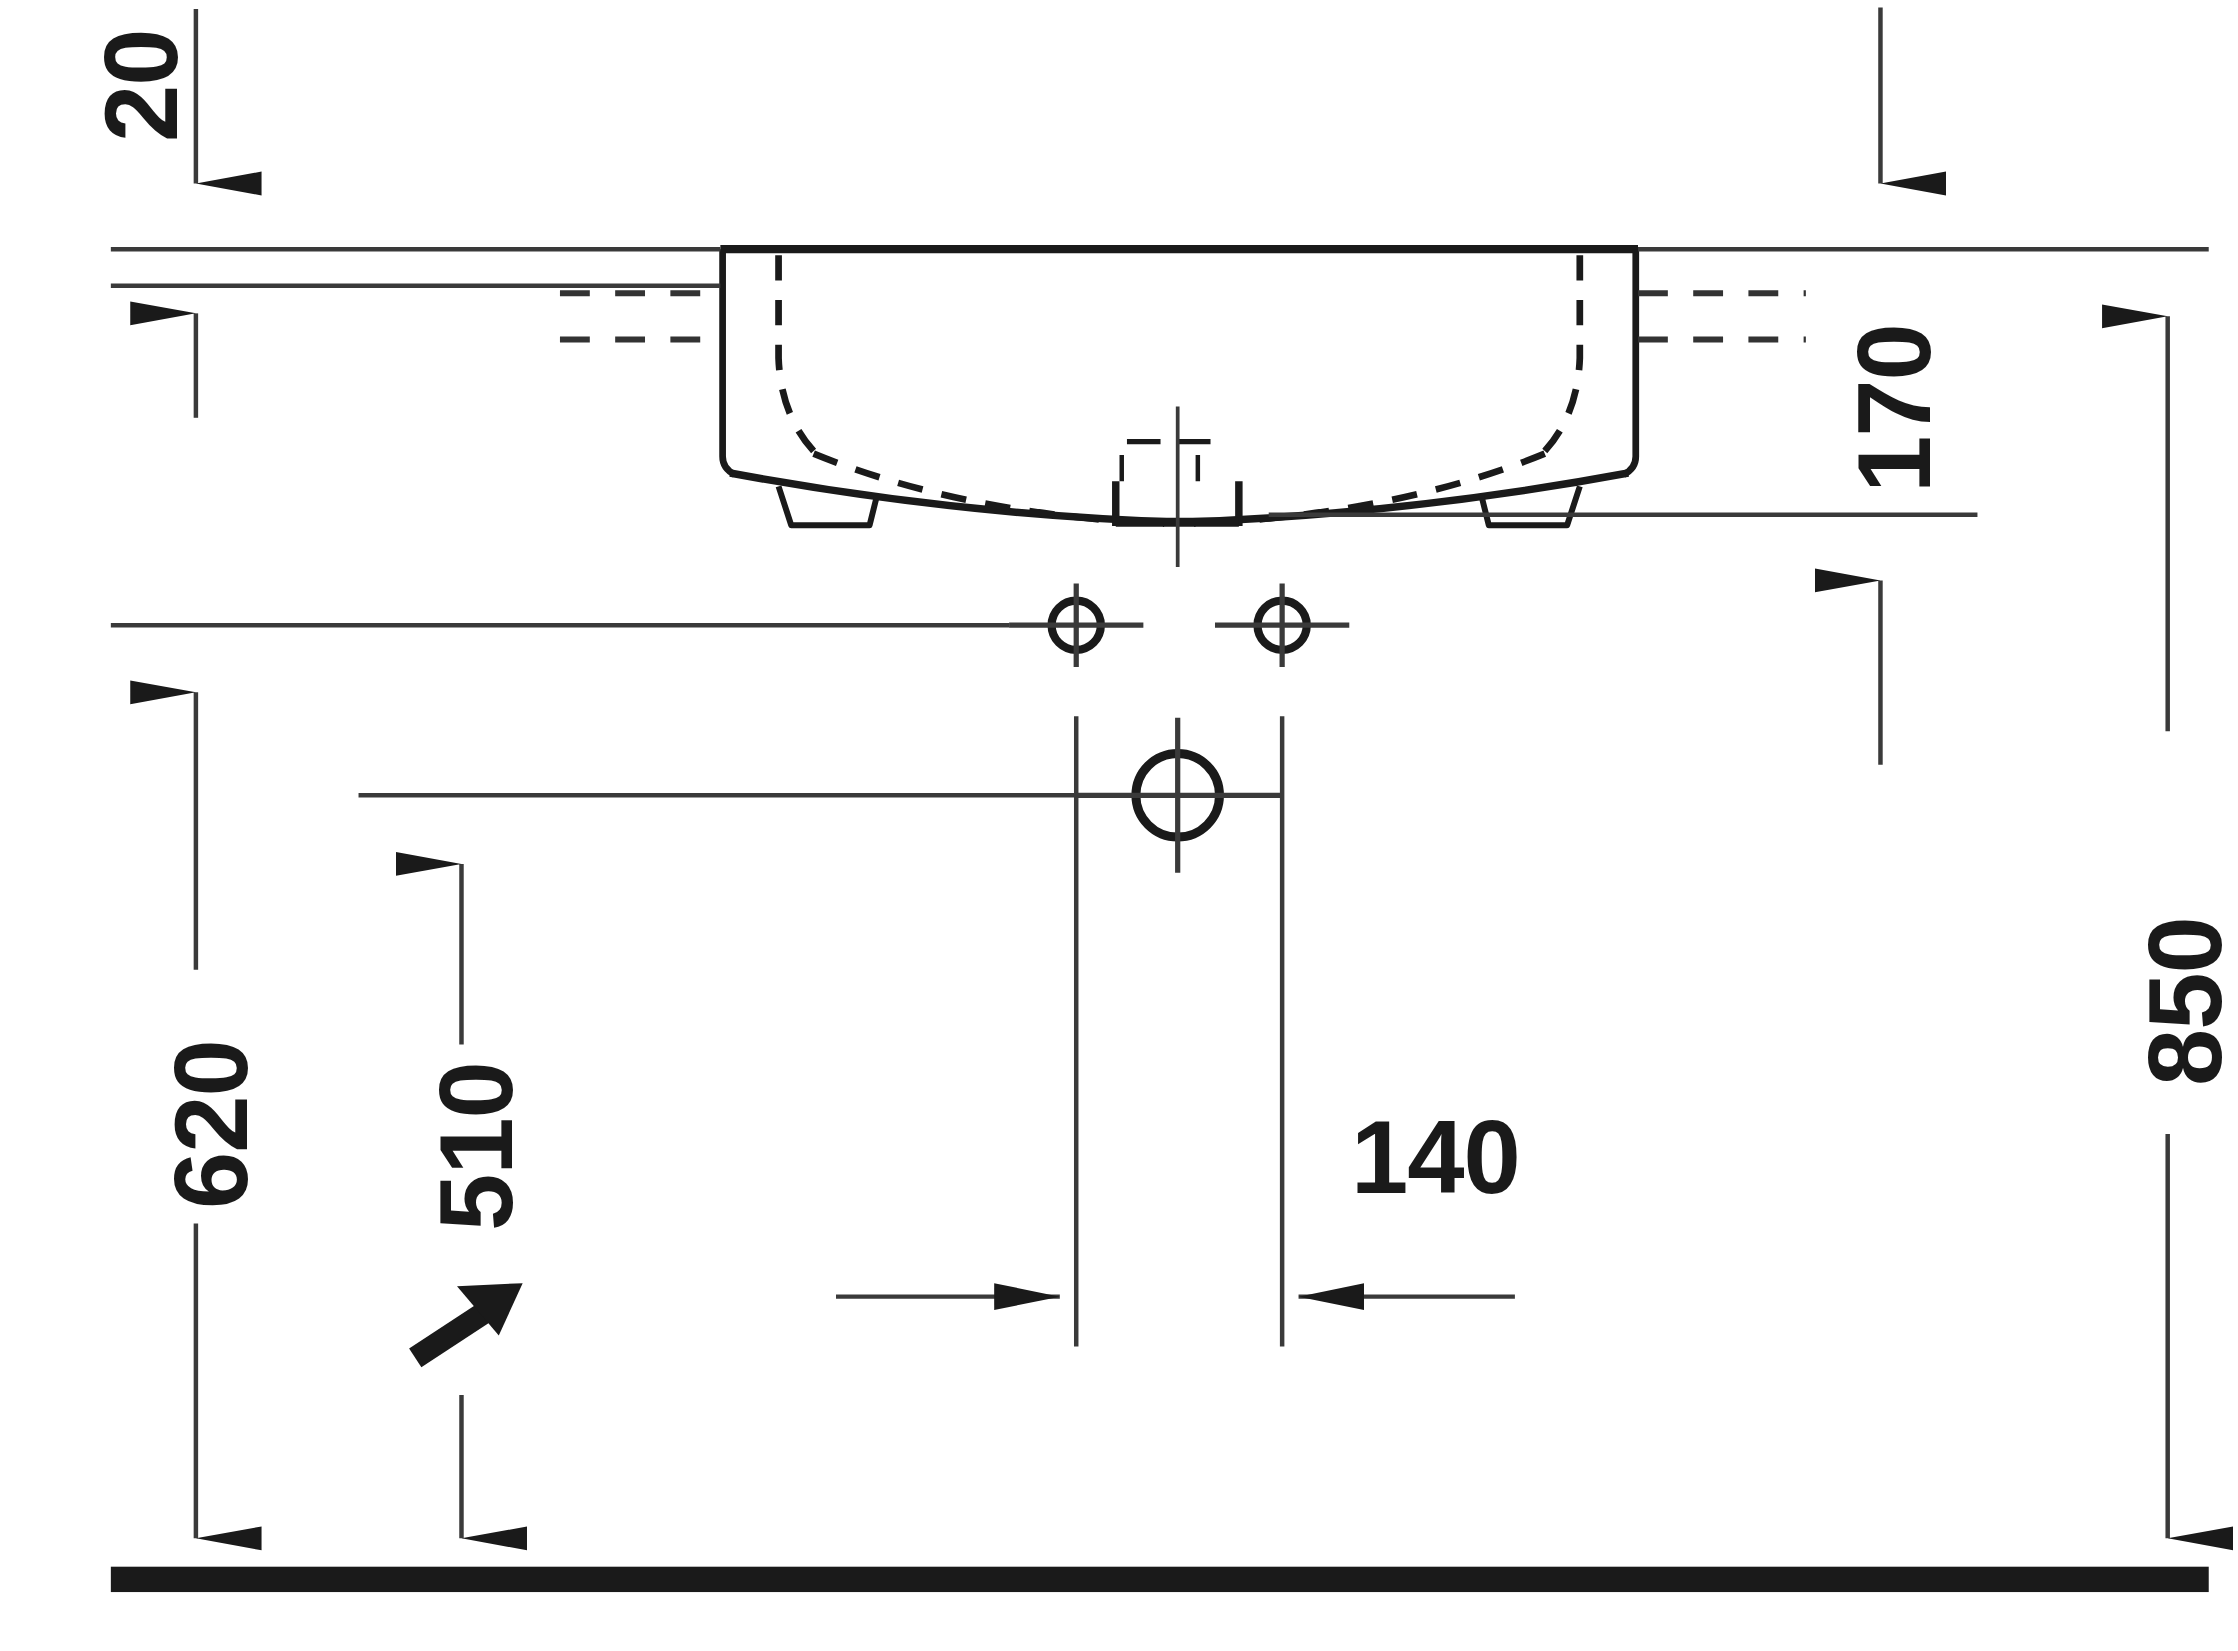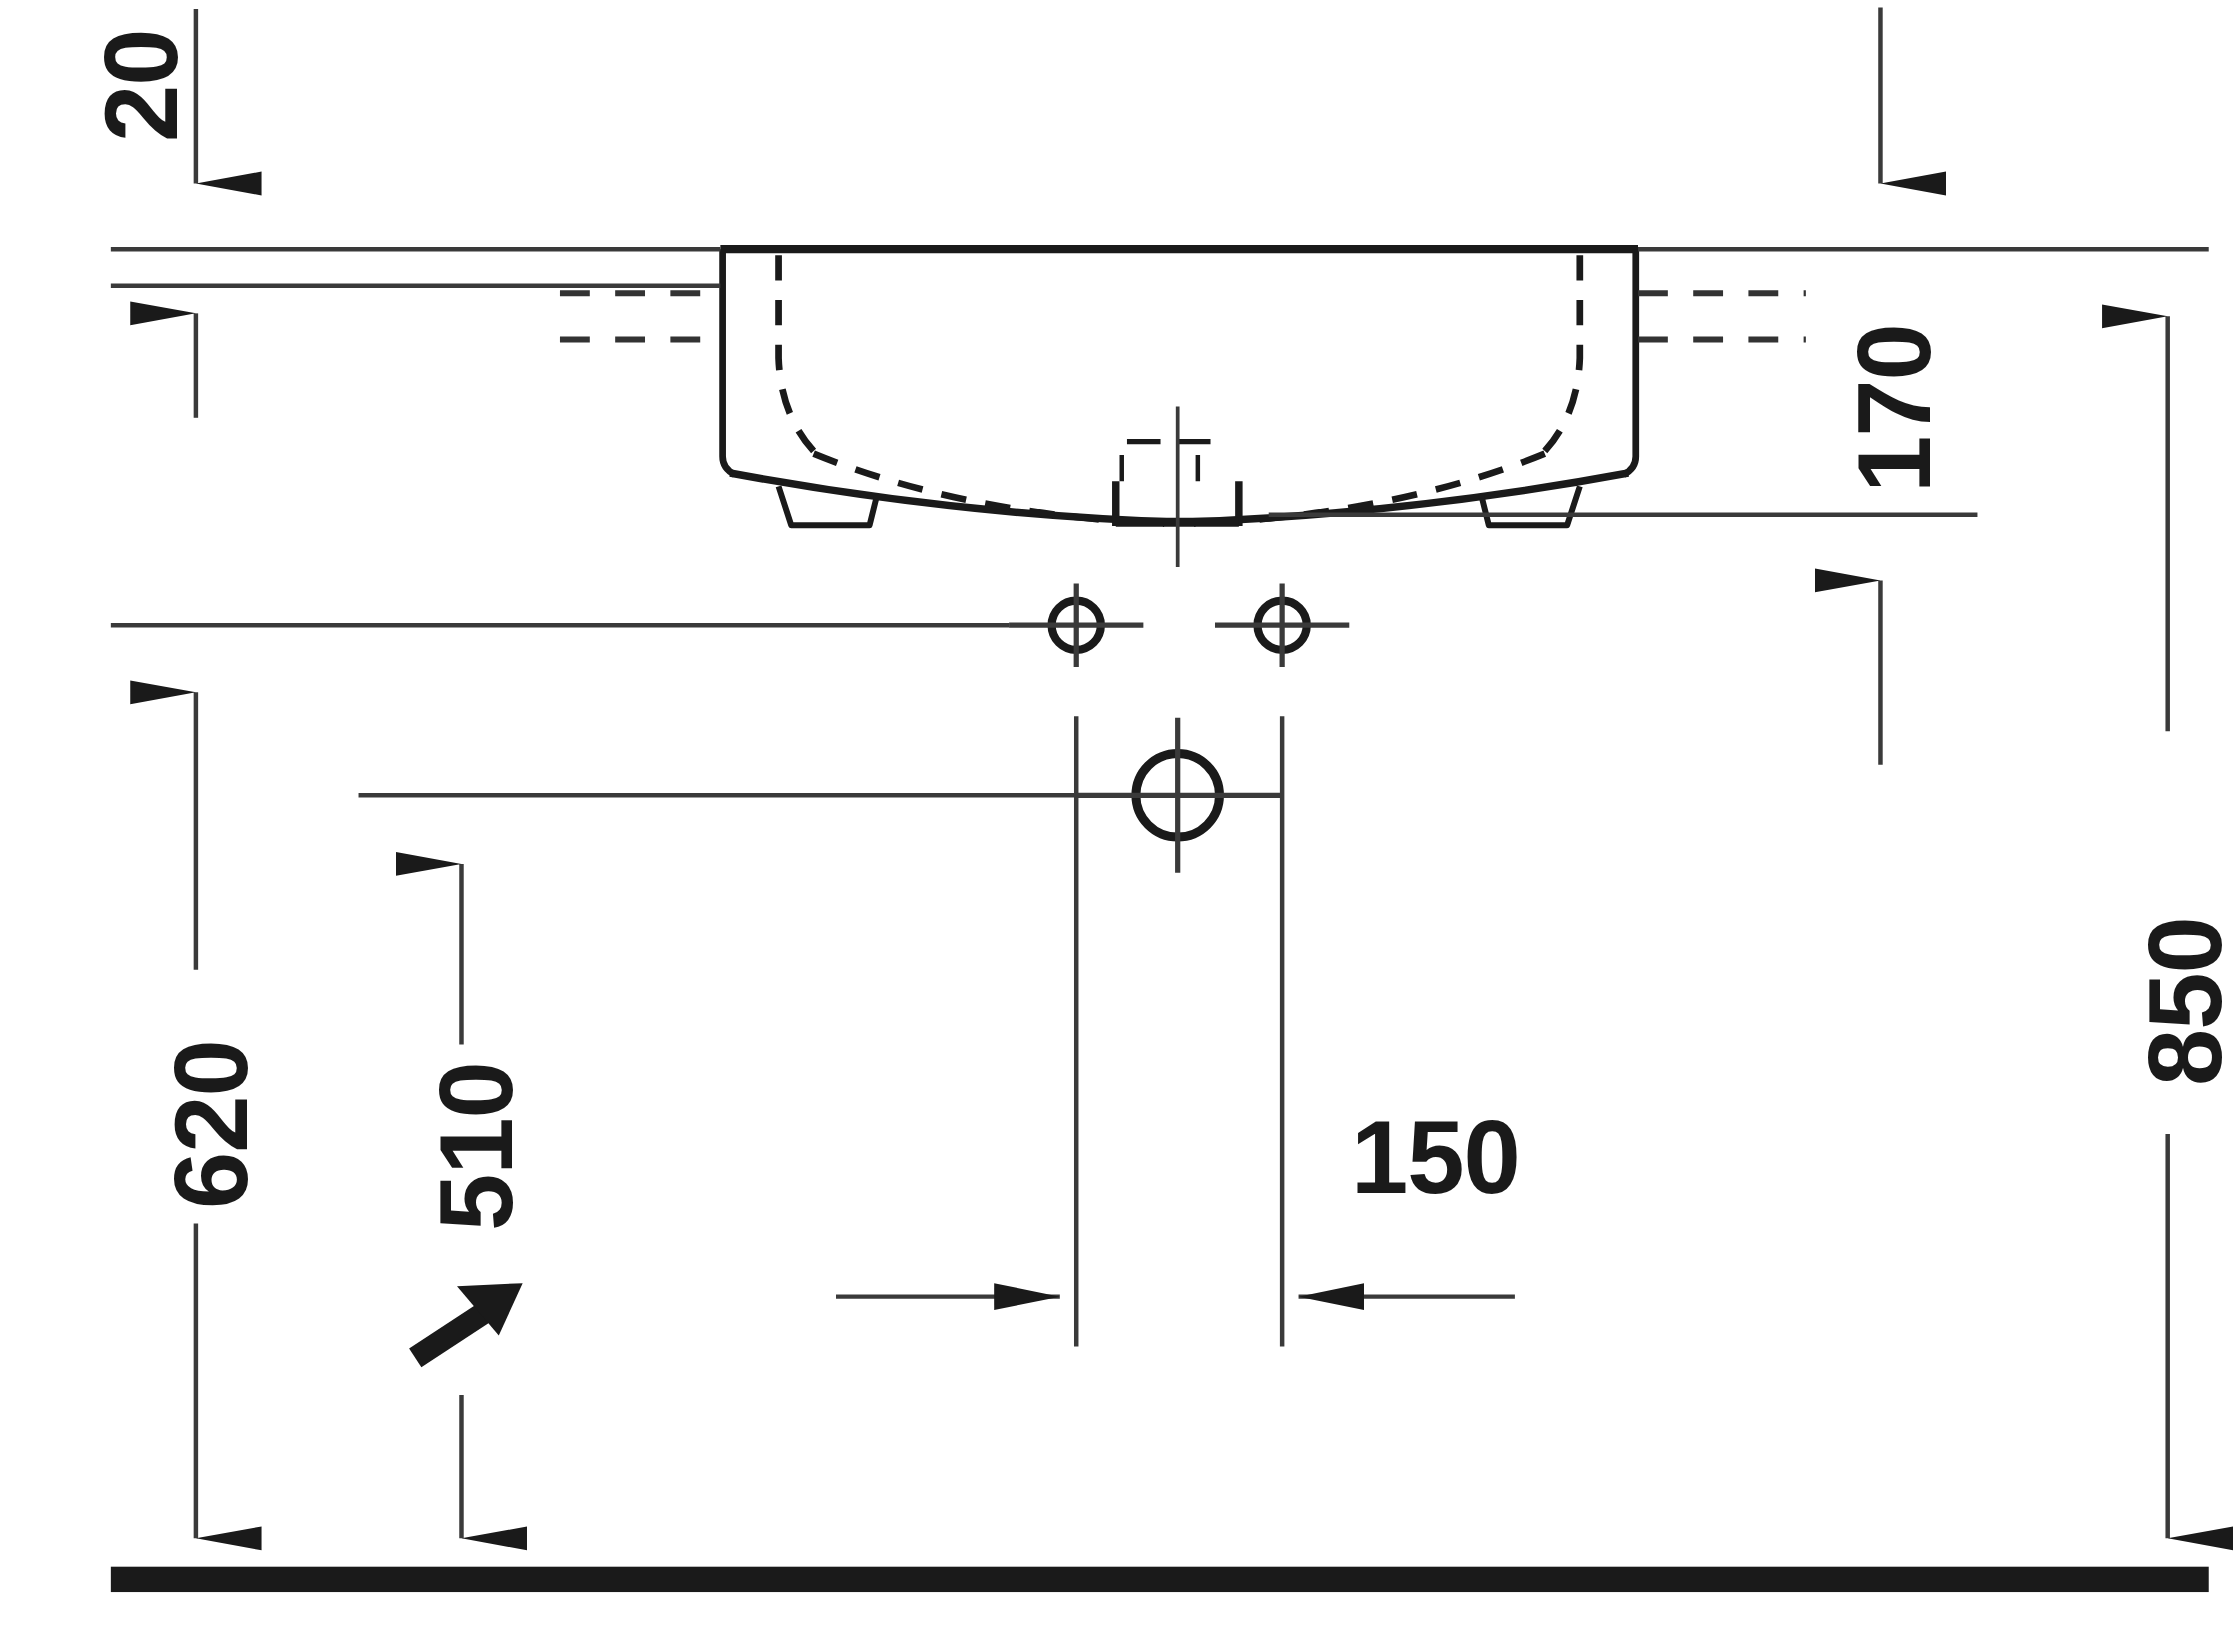--- a/index.html
+++ b/index.html
@@ -183,16 +183,16 @@
   <div class="dim-label rot90" style="left:90px; top:142px; font-size:103px;">20</div>
 
   <div class="dim-label rot90" style="left:1843px; top:493px; font-size:103px;">170</div>
 
   <div class="dim-label rot90" style="left:2134px; top:1086px; font-size:103px;">850</div>
 
   <div class="dim-label rot90" style="left:160px; top:1209px; font-size:103px;">620</div>
 
   <div class="dim-label rot90" style="left:425px; top:1231px; font-size:103px;">510</div>
 
-  <div class="dim-label" style="left:1351px; top:1106px; font-size:103px;">150</div>
+  <div class="dim-label" style="left:1351px; top:1106px; font-size:103px;">140</div>
 
 </div>
 
 
 </body></html>

